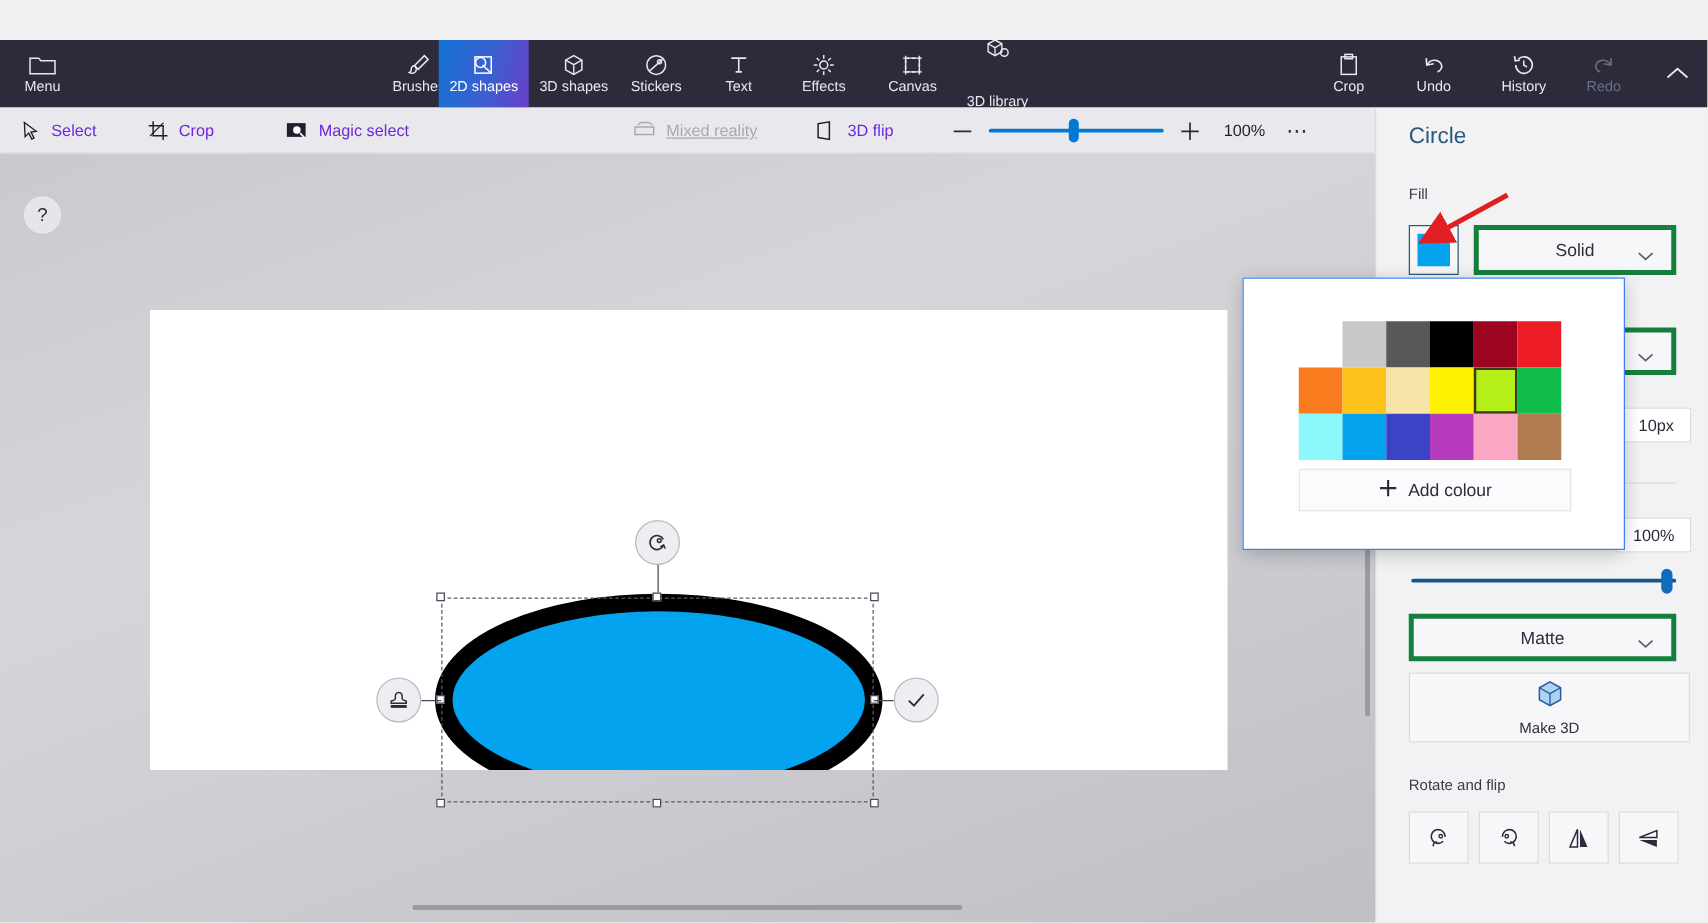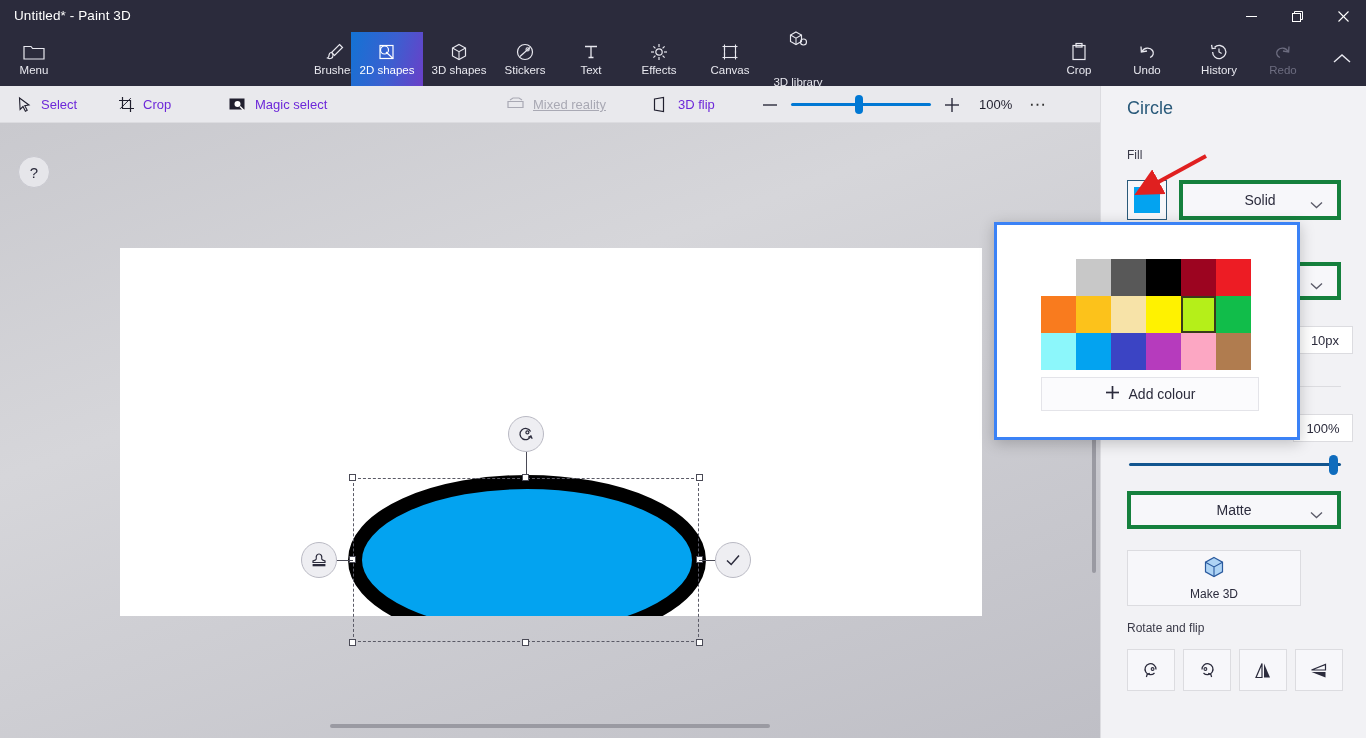--- a/index.html
+++ b/index.html
@@ -153,21 +153,21 @@
     font-size: 12px; color: #2b2b3c;
   }
   .rfbtn {
     position: absolute; width: 48px; height: 42px; background: #f7f7fa; border: 1px solid #dcdce0;
     display: flex; align-items: center; justify-content: center;
   }
 
   
   .popup {
     position: absolute; left: 994px; top: 222px; width: 306px; height: 218px;
-    background: #ffffff; border: 3px solid #3b82f6;
+    background: #ffffff; border: 1px solid #3b82f6;
     box-shadow: 0 3px 14px rgba(0,0,0,.22);
     z-index: 40;
   }
   .swatch-grid {
     position: absolute; left: 44px; top: 34px;
     display: grid; grid-template-columns: repeat(6, 35px); grid-template-rows: repeat(3, 37px);
   }
   .sw { width: 35px; height: 37px; }
   .sw.sel { outline: 2px solid #3a3a1a; outline-offset: -2px; }
   .addcolour {
@@ -178,42 +178,20 @@
   }
 
   
   .annot { position: absolute; left: 1110px; top: 145px; z-index: 60; pointer-events: none; }
 </style>
 </head>
 <body>
 
 <div id="app">
 
-  <div class="titlebar">
-    <div class="title">Untitled* - Paint 3D</div>
-    <div class="wincontrols">
-      <div class="wincontrol">
-        <svg width="11" height="11" viewBox="0 0 11 11">
-            <line x1="0" y1="5.5" x2="11" y2="5.5" stroke="#fff" stroke-width="1"></line>
-          </svg>
-      </div>
-      <div class="wincontrol">
-        <svg width="11" height="11" viewBox="0 0 11 11">
-            <rect x="0.5" y="2.5" width="8" height="8" fill="none" stroke="#fff" stroke-width="1"></rect>
-            <polyline points="2.5,2.5 2.5,0.5 10.5,0.5 10.5,8.5 8.5,8.5" fill="none" stroke="#fff" stroke-width="1"></polyline>
-          </svg>
-      </div>
-      <div class="wincontrol close">
-        <svg width="11" height="11" viewBox="0 0 11 11">
-            <line x1="0.5" y1="0.5" x2="10.5" y2="10.5" stroke="#fff" stroke-width="1.1"></line>
-            <line x1="10.5" y1="0.5" x2="0.5" y2="10.5" stroke="#fff" stroke-width="1.1"></line>
-          </svg>
-      </div>
-    </div>
-  </div>
 
   <div class="ribbon">
 
     <div class="ribbon-item menu">
       <span class="ic">
         <svg width="22" height="18" viewBox="0 0 22 18">
             <path d="M1 3.5h7l1.6 2H21v10.5H1z" fill="none" stroke="#e8e8ef" stroke-width="1.2"></path>
           </svg>
       </span>
       <span class="lbl">Menu</span>
@@ -531,21 +509,21 @@
 
     <div class="combo" style="left:26px; top:405px; width:214px; height:38px;">
       <span>Matte</span>
       <span class="chev">
         <svg width="13" height="8" viewBox="0 0 13 8">
             <polyline points="1,1.5 6.5,6.5 12,1.5" fill="none" stroke="#5a5a68" stroke-width="1.3"></polyline>
           </svg>
       </span>
     </div>
 
-    <div class="make3d" style="left:26px; top:464px; width:174px; height:56px;">
+    <div class="make3d" style="left:26px; top:452px; width:225px; height:56px;">
       <span>
         <svg width="26" height="25" viewBox="0 0 26 25">
             <path d="M13 2.5l8.5 4.7v9.6L13 21.5 4.5 16.8V7.2z" fill="#aed4f5" stroke="#2a5a9e" stroke-width="1.2"></path>
             <path d="M4.5 7.2L13 11.9l8.5-4.7M13 11.9v9.6" fill="none" stroke="#2a5a9e" stroke-width="1.1"></path>
           </svg>
       </span>
       <span>Make 3D</span>
     </div>
 
     <div class="fld-label" style="left:26px; top:535px;">Rotate and flip</div>

